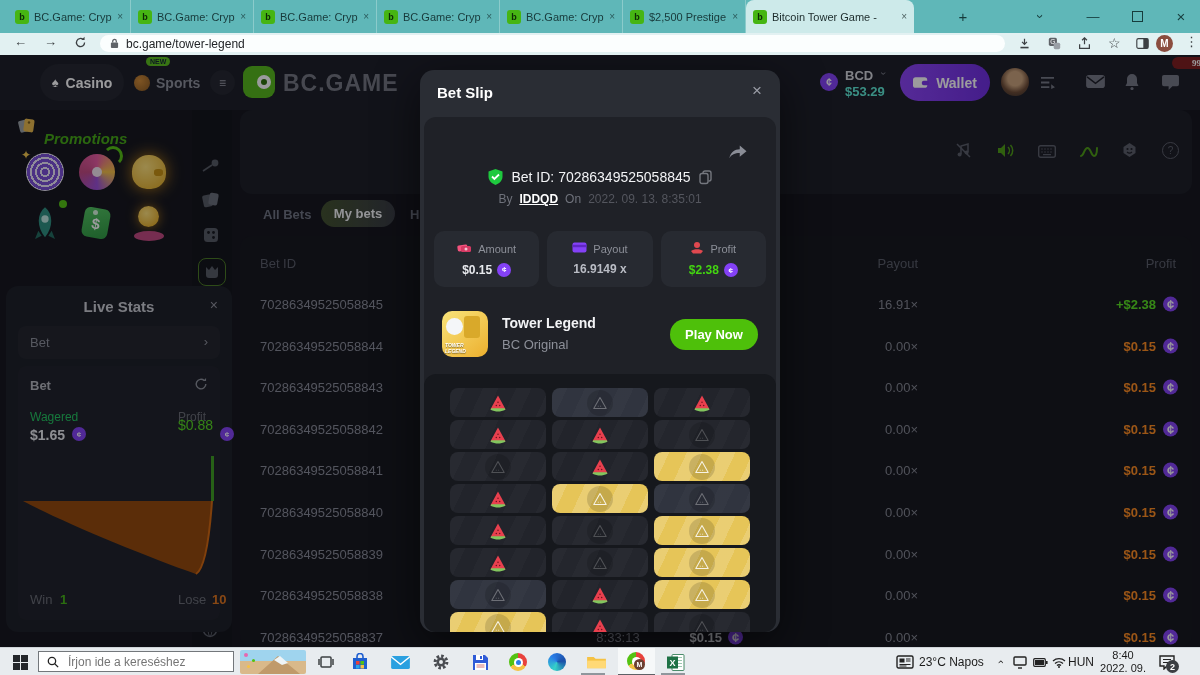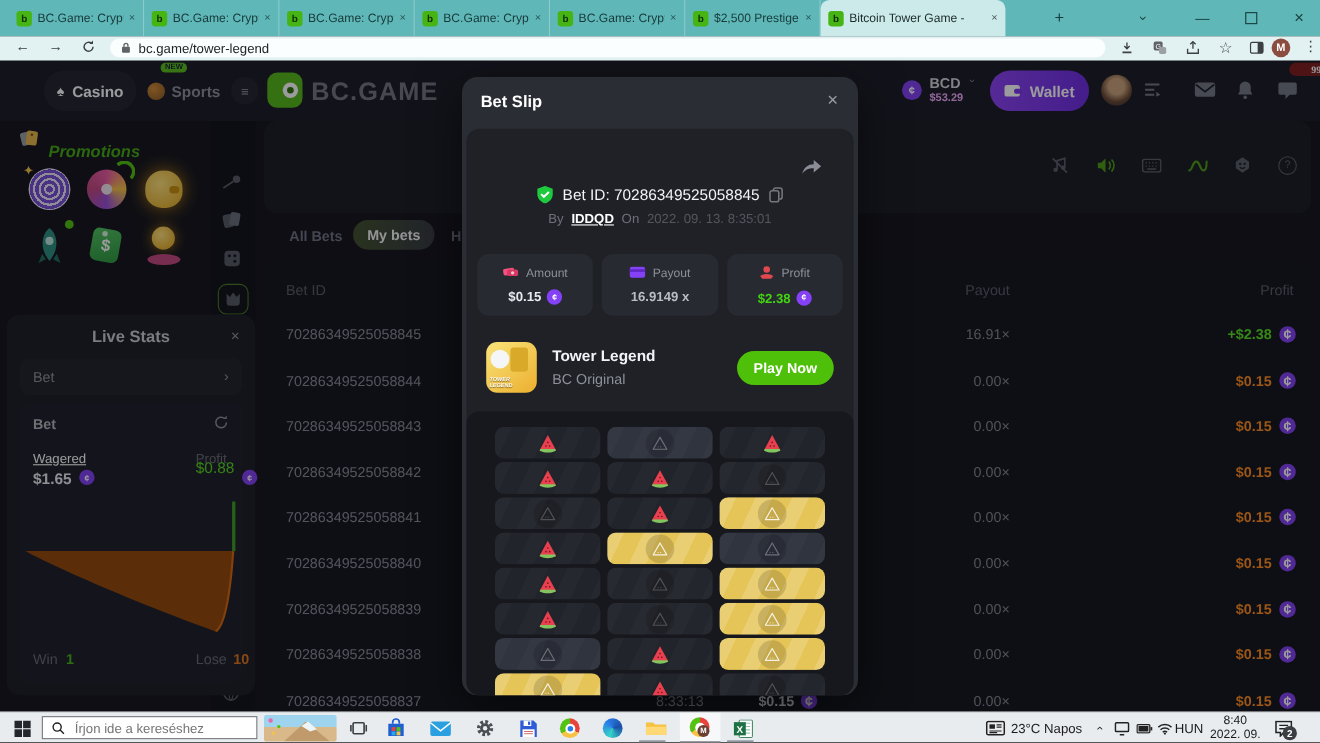--- a/index.html
+++ b/index.html
@@ -183,21 +183,21 @@
       <div class="abs" style="left:210px;top:15px;width:25px;height:25px;border-radius:50%;background:#23252d;color:#9a9da6;display:flex;align-items:center;justify-content:center;font-size:12px;">≡</div>
       <div class="abs" style="left:243px;top:11px;width:32px;height:32px;border-radius:9px;background:#55b819;">
         <span style="position:absolute;right:4px;top:9px;width:14px;height:14px;border-radius:50%;background:#fff;"></span>
         <span style="position:absolute;right:8px;top:13px;width:6px;height:6px;border-radius:50%;background:#2c7008;"></span>
       </div>
       <span class="abs" style="left:283px;top:15px;color:#73767f;font-weight:bold;font-size:23px;letter-spacing:1px;">BC.GAME</span>
 
       <span class="abs coin" style="left:820px;top:18px;width:18px;height:18px;font-size:10px;">¢</span>
       <span class="abs" style="left:845px;top:13px;color:#d4d6db;font-size:13px;font-weight:bold;">BCD</span>
       <span class="abs" style="left:882px;top:13px;color:#767984;font-size:10px;transform:rotate(90deg);">›</span>
-      <span class="abs" style="left:845px;top:29px;color:#f0abfc;font-size:10px;font-weight:bold;">$53.29</span>
+      <span class="abs" style="left:845px;top:29px;color:#5eead4;font-size:13px;font-weight:bold;">$53.29</span>
 
       <div class="abs pill-btn" id="wallet-btn" style="left:900px;top:9px;width:90px;height:37px;">
         <svg width="16" height="13" viewBox="0 0 18 14">
             <rect x="0" y="1" width="16" height="12" rx="3" fill="#fff"></rect>
             <rect x="10" y="5" width="8" height="5" rx="2" fill="#7c35ea"></rect>
           </svg>
         <span>Wallet</span>
       </div>
       <span class="abs" style="left:1001px;top:13px;width:28px;height:28px;border-radius:50%;background:radial-gradient(circle at 50% 38%,#caa27a 0 32%,#6b4a33 62%,#2e2a28 100%);"></span>
       <span class="abs hdr-ic" style="left:1040px;top:20px;">
@@ -297,21 +297,21 @@
         <span style="position:absolute;left:12px;top:9px;color:#8d9099;font-size:13px;">Bet</span>
         <span style="position:absolute;right:12px;top:8px;color:#8d9099;font-size:13px;">›</span>
       </div>
       <div class="ls-row" style="top:80px;height:254px;background:#1f2128;">
         <span style="position:absolute;left:12px;top:12px;color:#b4b6bc;font-weight:bold;font-size:13px;">Bet</span>
         <span style="position:absolute;right:12px;top:11px;">
           <svg width="14" height="14" viewBox="0 0 16 16">
               <path d="M13.5 8a5.5 5.5 0 1 1-1.8-4" fill="none" stroke="#8d9099" stroke-width="1.6"></path>
               <path d="M13.8 1v3.5h-3.5z" fill="#8d9099"></path>
             </svg></span>
-        <span style="position:absolute;left:12px;top:44px;color:#ffffff;font-size:12px;text-decoration:underline;">Wagered</span>
+        <span style="position:absolute;left:12px;top:44px;color:#22c55e;font-size:12px;">Wagered</span>
         <span style="position:absolute;left:12px;top:61px;color:#e8eaee;font-weight:bold;font-size:14px;">$1.65</span>
         <span class="coin c14" style="position:absolute;left:54px;top:61px;">¢</span>
         <span style="position:absolute;left:160px;top:44px;color:#696c74;font-size:12px;">Profit</span>
         <span style="position:absolute;left:160px;top:51px;color:#55d81f;font-weight:normal;font-size:14px;">$0.88</span>
         <span class="coin c14" style="position:absolute;left:202px;top:61px;">¢</span>
         <svg style="position:absolute;left:2px;top:86px;" width="198" height="132" viewBox="0 0 198 132">
           <path d="M3,49 H192 C190,78 186,116 176,122 C124,104 38,68 3,49 Z" fill="#a04c06" opacity="0.92"></path>
           <path d="M192,49 C190,78 186,116 176,122" fill="none" stroke="#d4680e" stroke-width="2"></path>
           <rect x="191" y="4" width="3" height="45" fill="#3f9e20"></rect>
         </svg>

